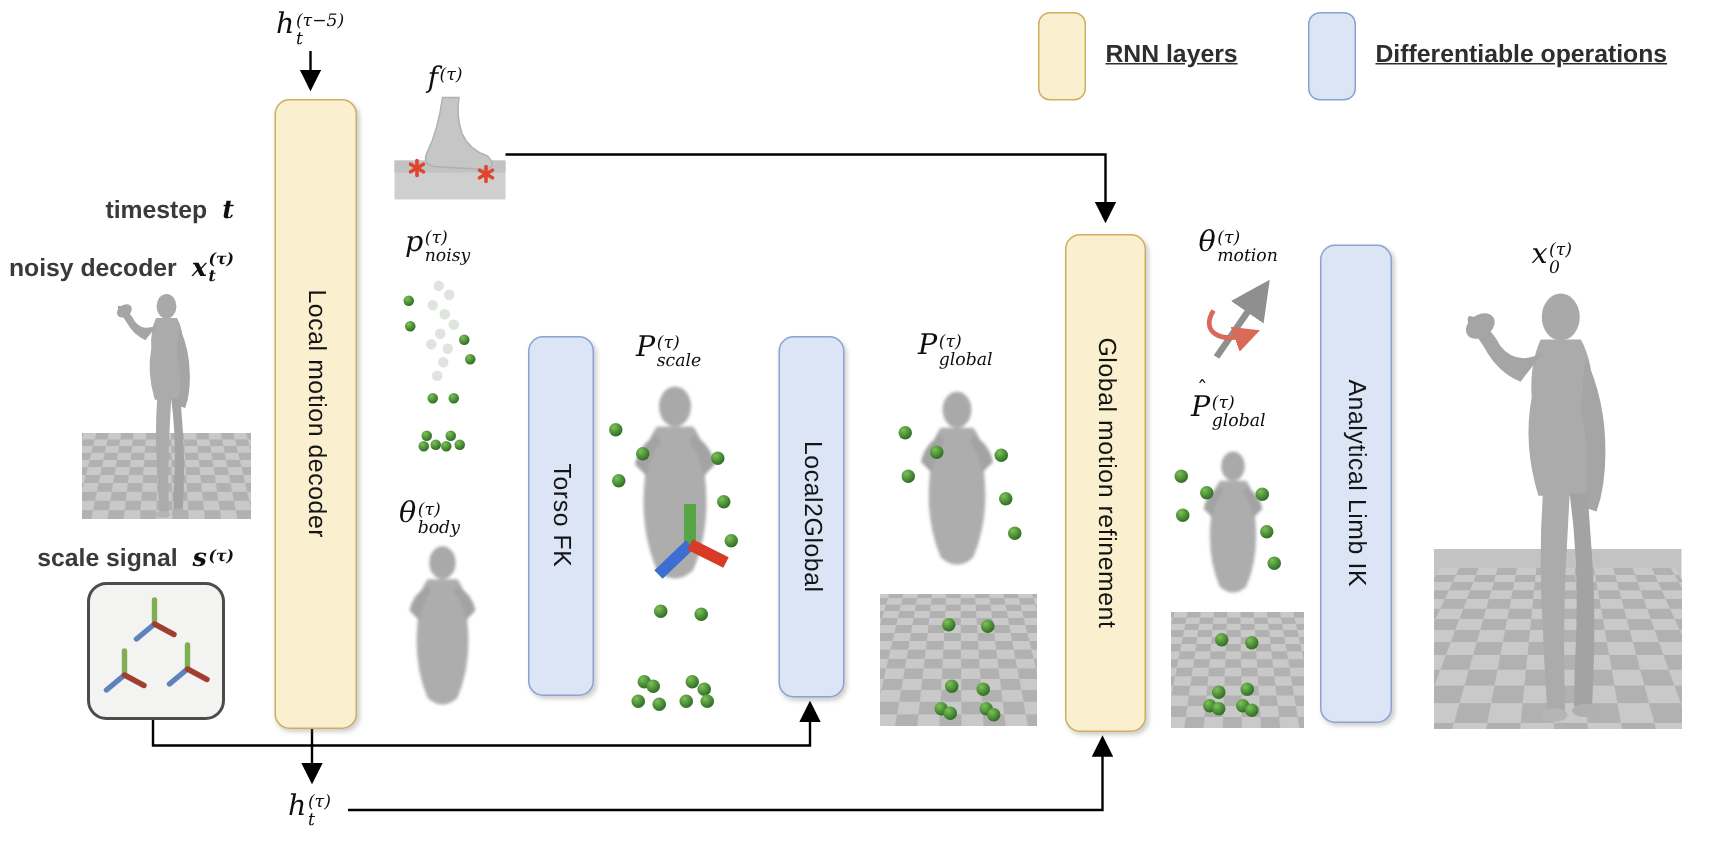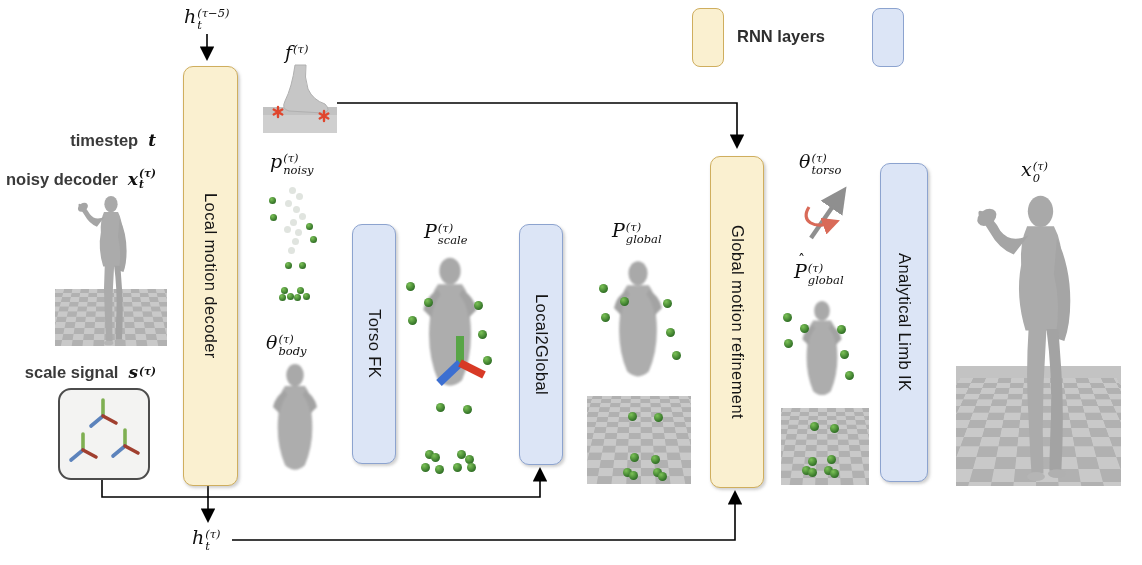--- a/index.html
+++ b/index.html
@@ -9,21 +9,21 @@
   .connectors{position:absolute;left:0;top:0;z-index:1;}
   .conn{fill:none;stroke:#000;stroke-width:1.6px;}
   
   .block{position:absolute;z-index:2;border-radius:10px;display:flex;align-items:center;
          justify-content:center;box-shadow:1.5px 2px 3px rgba(120,120,120,.35);}
   .block.rnn{background:#FAF0D0;border:1.6px solid #CFAE5E;}
   .block.diff{background:#DCE5F6;border:1.6px solid #8CA3CF;}
   .vtext{writing-mode:vertical-rl;font-size:16.5px;color:#141414;letter-spacing:.4px;white-space:nowrap;}
   
   .legend-swatch{position:absolute;z-index:2;width:30px;height:57px;border-radius:8px;}
-  .legend-label{position:absolute;z-index:2;font-weight:bold;font-size:16.5px;color:#2e2e2e;}
+  .legend-label{position:absolute;z-index:2;font-weight:bold;font-size:16.5px;color:#2e2e2e;text-decoration:underline;}
   
   .inrow{position:absolute;left:4px;width:152px;z-index:4;display:flex;justify-content:flex-end;
          align-items:center;gap:10px;font-weight:bold;font-size:16.5px;color:#3a3a3a;white-space:nowrap;}
   
   .mlabel{position:absolute;z-index:4;color:#0e0e0e;font-family:"DejaVu Serif",serif;
           font-style:italic;display:flex;align-items:flex-start;line-height:1;}
   .m-base{font-size:19px;position:relative;}
   .m-hat{position:absolute;top:-9px;left:4px;font-size:14px;font-style:normal;color:#0e0e0e;}
   .m-stack{display:inline-flex;flex-direction:column;margin-left:1px;}
   .m-sup,.m-sub{font-size:11.5px;line-height:1.08;}
@@ -93,20 +93,21 @@
     <path class="conn" d="M207,34 V58" marker-end="url(#arrow)"></path>
     <path class="conn" d="M337,103 H737 V146" marker-end="url(#arrow)"></path>
     <path class="conn" d="M102,477 V497 H540 V470" marker-end="url(#arrow)"></path>
     <path class="conn" d="M208,484 V520" marker-end="url(#arrow)"></path>
     <path class="conn" d="M232,540 H735 V493" marker-end="url(#arrow)"></path>
   </svg>
 
   <div class="legend-swatch" style="left:692px;top:8px;background:#FAF0D0;border:1.6px solid #CFAE5E;"></div>
   <div class="legend-label" style="left:737px;top:27px;">RNN layers</div>
   <div class="legend-swatch" style="left:872px;top:8px;background:#DCE5F6;border:1.6px solid #8CA3CF;"></div>
+  <div class="legend-label" style="left:917px;top:27px;">Differentiable operations</div>
 
   <div class="inrow" style="top:130px;">
     <span>timestep</span>
     <span class="mathsym">
         <span class="m-base">t</span>
       </span>
   </div>
   <div class="inrow" style="top:168px;">
     <span>noisy decoder</span>
     <span class="mathsym">
@@ -197,21 +198,21 @@
     <span class="m-base">P</span>
       <span class="m-stack">
         <span class="m-sup">(τ)</span>
         <span class="m-sub">global</span>
       </span>
   </div>
   <div class="mlabel" style="left:799px;top:152px;">
     <span class="m-base">θ</span>
       <span class="m-stack">
         <span class="m-sup">(τ)</span>
-        <span class="m-sub">torso</span>
+        <span class="m-sub">motion</span>
       </span>
   </div>
   <div class="mlabel" style="left:794px;top:262px;">
     <span class="m-base"><span>P</span><span class="m-hat">ˆ</span></span>
       <span class="m-stack">
         <span class="m-sup">(τ)</span>
         <span class="m-sub">global</span>
       </span>
   </div>
   <div class="mlabel" style="left:1021px;top:160px;">

